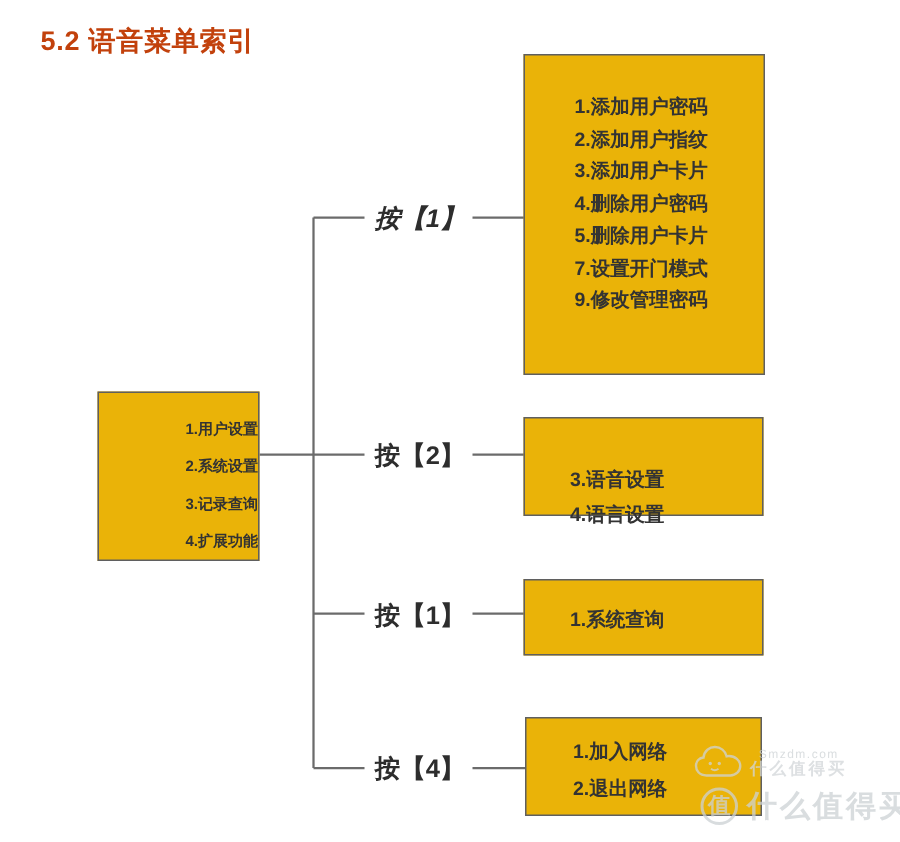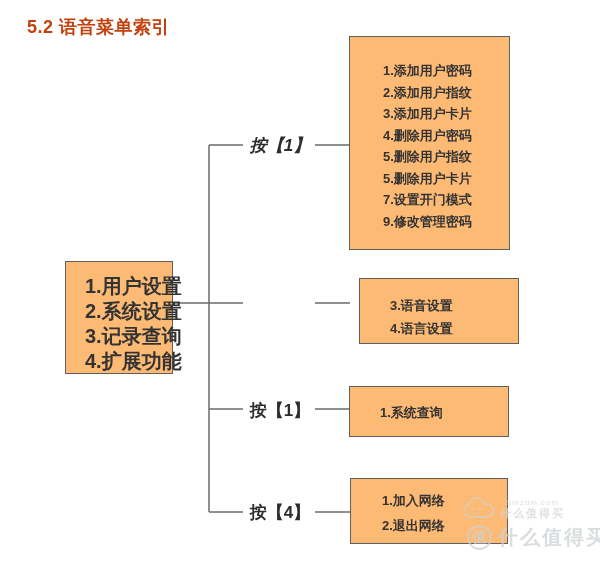--- a/index.html
+++ b/index.html
@@ -27,48 +27,48 @@
     font-size: 18px;
     font-weight: 700;
     color: #c2410c;
     letter-spacing: 0.5px;
     white-space: nowrap;
   }
   .menu-box {
     position: absolute;
     box-sizing: border-box;
     border: 1.5px solid #5f5f5f;
-    background: #fdba74;
+    background: #eab308;
   }
   .menu-line {
     font-size: 13px;
     font-weight: 600;
     color: #333333;
     white-space: nowrap;
   }
   .root-box {
     left: 65px; top: 261px;
     width: 108px; height: 113px;
     padding: 12px 0 0 19px;
   }
   .root-box .menu-line {
-    font-size: 20px;
+    font-size: 10px;
     line-height: 25px;
     text-align: right;
   }
   .branch-box-0 {
     left: 349px; top: 36px;
     width: 161px; height: 214px;
     padding: 23px 0 0 33px;
   }
   .branch-box-0 .menu-line { line-height: 21.5px; }
   .branch-box-1 {
-    left: 359px; top: 278px;
+    left: 349px; top: 278px;
     width: 160px; height: 66px;
-    padding: 15px 0 0 30px;
+    padding: 29px 0 0 30px;
   }
   .branch-box-1 .menu-line { line-height: 23px; }
   .branch-box-2 {
     left: 349px; top: 386px;
     width: 160px; height: 51px;
     padding: 16px 0 16px 30px;
   }
   .branch-box-2 .menu-line { line-height: 19px; }
   .branch-box-3 {
     left: 350px; top: 478px;
@@ -172,29 +172,29 @@
   <div class="page-title">5.2  语音菜单索引</div>
 
   <div class="menu-box root-box">
       <div class="menu-line">1.用户设置</div>
       <div class="menu-line">2.系统设置</div>
       <div class="menu-line">3.记录查询</div>
       <div class="menu-line">4.扩展功能</div>
     </div>
 
   <div class="key-label key-label-0">按【1】</div>
+  <div class="key-label key-label-1">按【2】</div>
   <div class="key-label key-label-2">按【1】</div>
   <div class="key-label key-label-3">按【4】</div>
 
   <div class="menu-box branch-box-0">
       <div class="menu-line">1.添加用户密码</div>
       <div class="menu-line">2.添加用户指纹</div>
       <div class="menu-line">3.添加用户卡片</div>
       <div class="menu-line">4.删除用户密码</div>
-      <div class="menu-line">5.删除用户指纹</div>
       <div class="menu-line">5.删除用户卡片</div>
       <div class="menu-line">7.设置开门模式</div>
       <div class="menu-line">9.修改管理密码</div>
     </div>
   <div class="menu-box branch-box-1">
       <div class="menu-line">3.语音设置</div>
       <div class="menu-line">4.语言设置</div>
     </div>
   <div class="menu-box branch-box-2">
       <div class="menu-line">1.系统查询</div>

